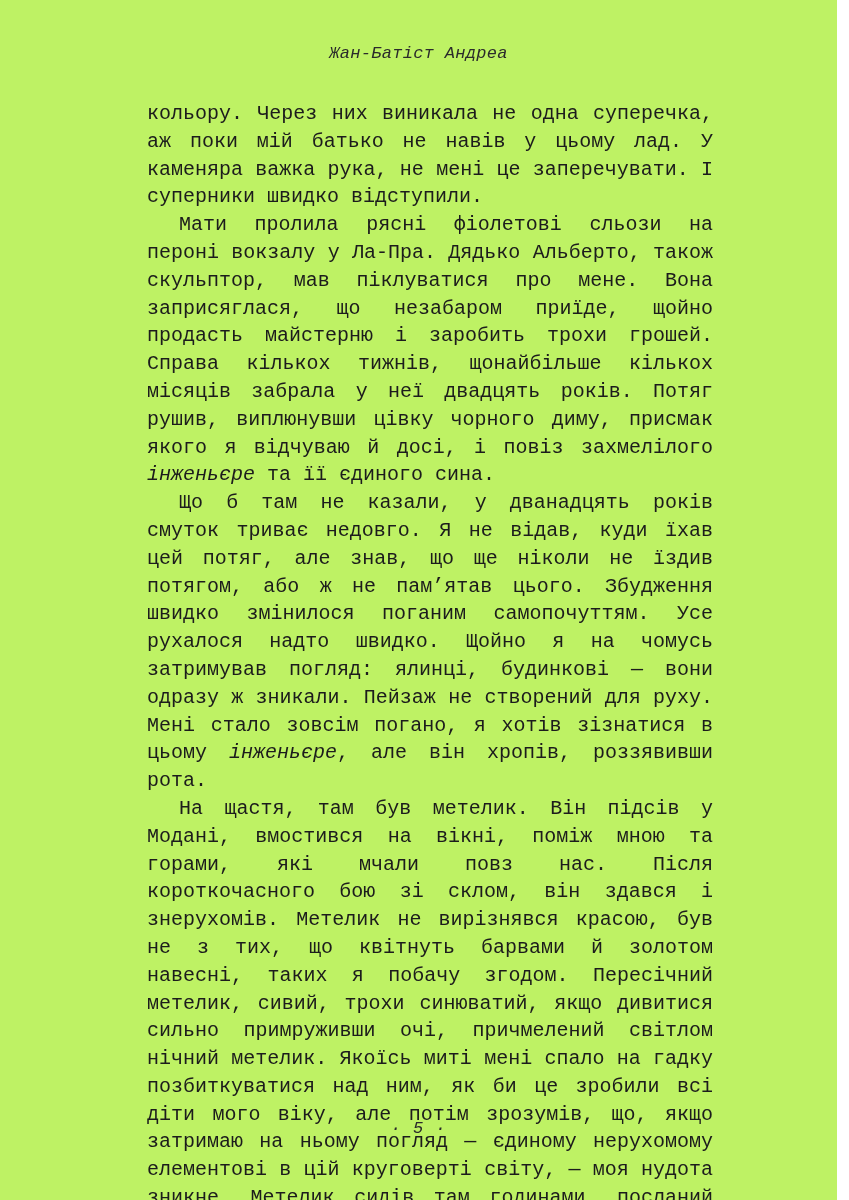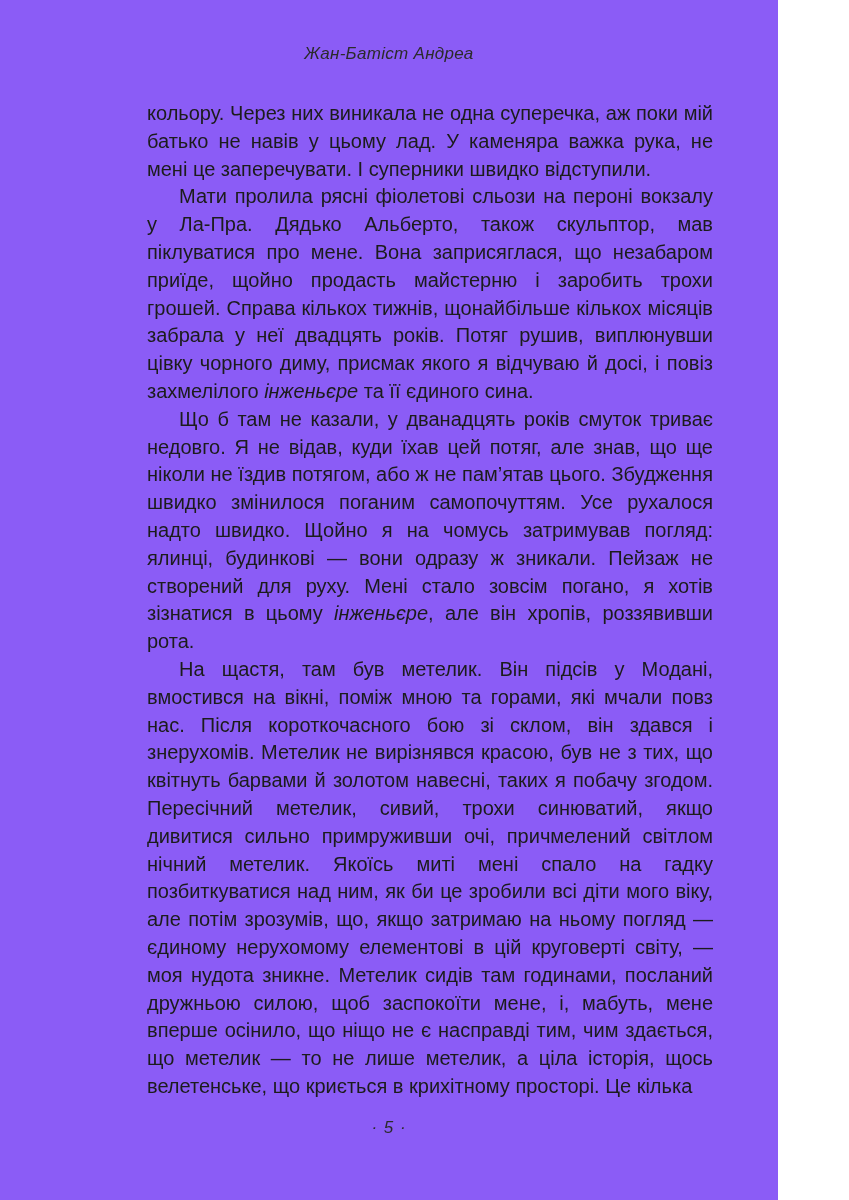--- a/index.html
+++ b/index.html
@@ -2,24 +2,24 @@
 <html lang="uk"><head>
   <meta charset="utf-8">
   <style>
     html, body {
       margin: 0;
       padding: 0;
       background: #ffffff;
     }
     .book-page {
       position: relative;
-      width: 778px;
+      width: 837px;
       height: 1200px;
-      background: #8b5cf6;
-      font-family: Liberation Sans, sans-serif;
+      background: #bef264;
+      font-family: Liberation Mono, monospace;
       color: #1c1c1c;
       overflow: hidden;
     }
     .running-header {
       position: absolute;
       top: 44px;
       left: 0;
       right: 0;
       text-align: center;
       font-style: italic;

